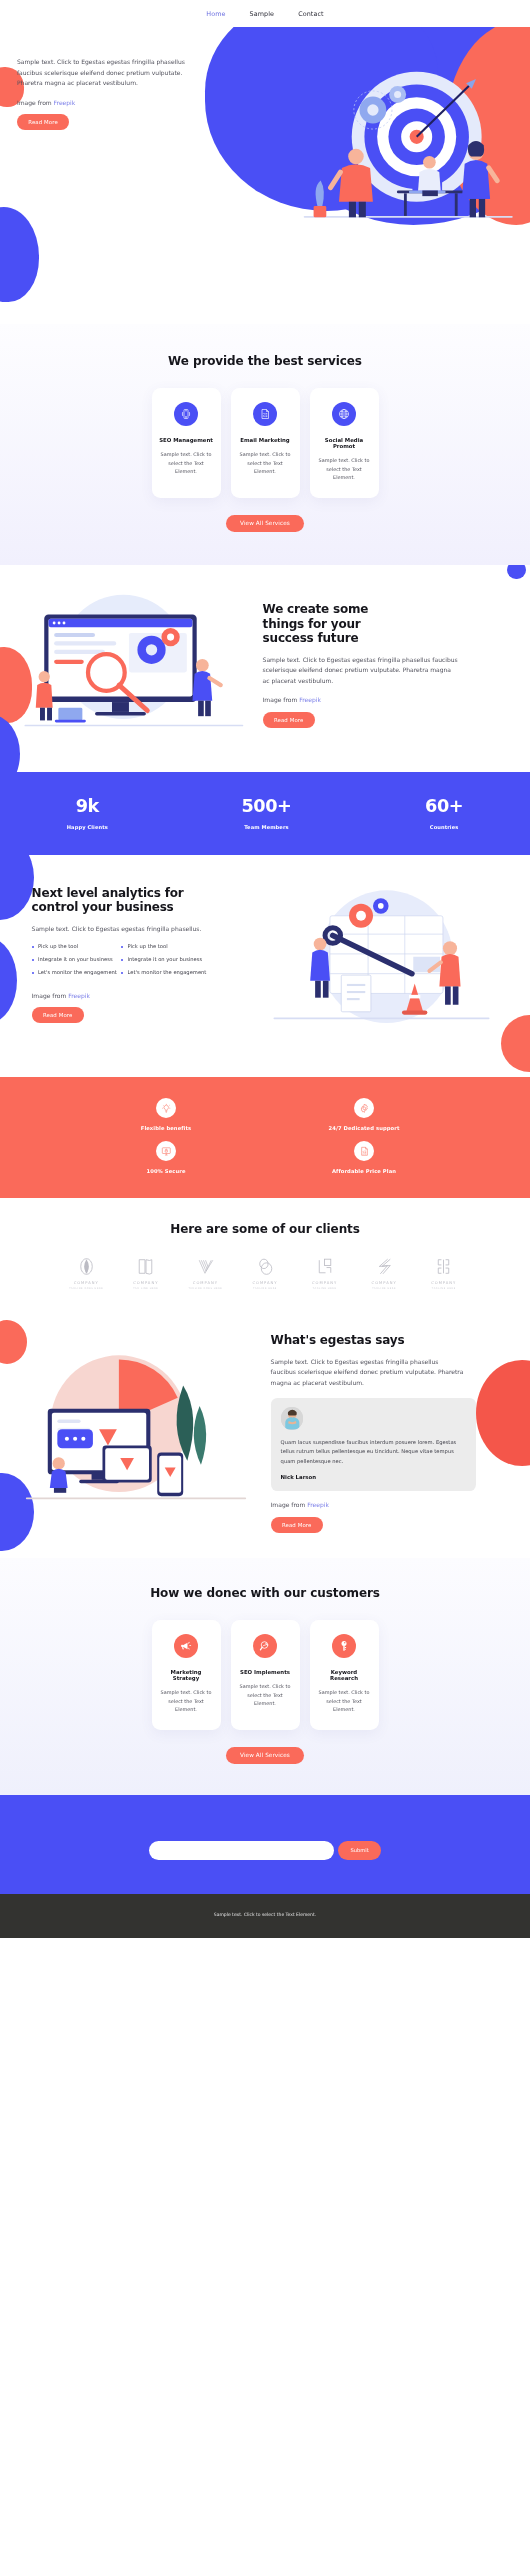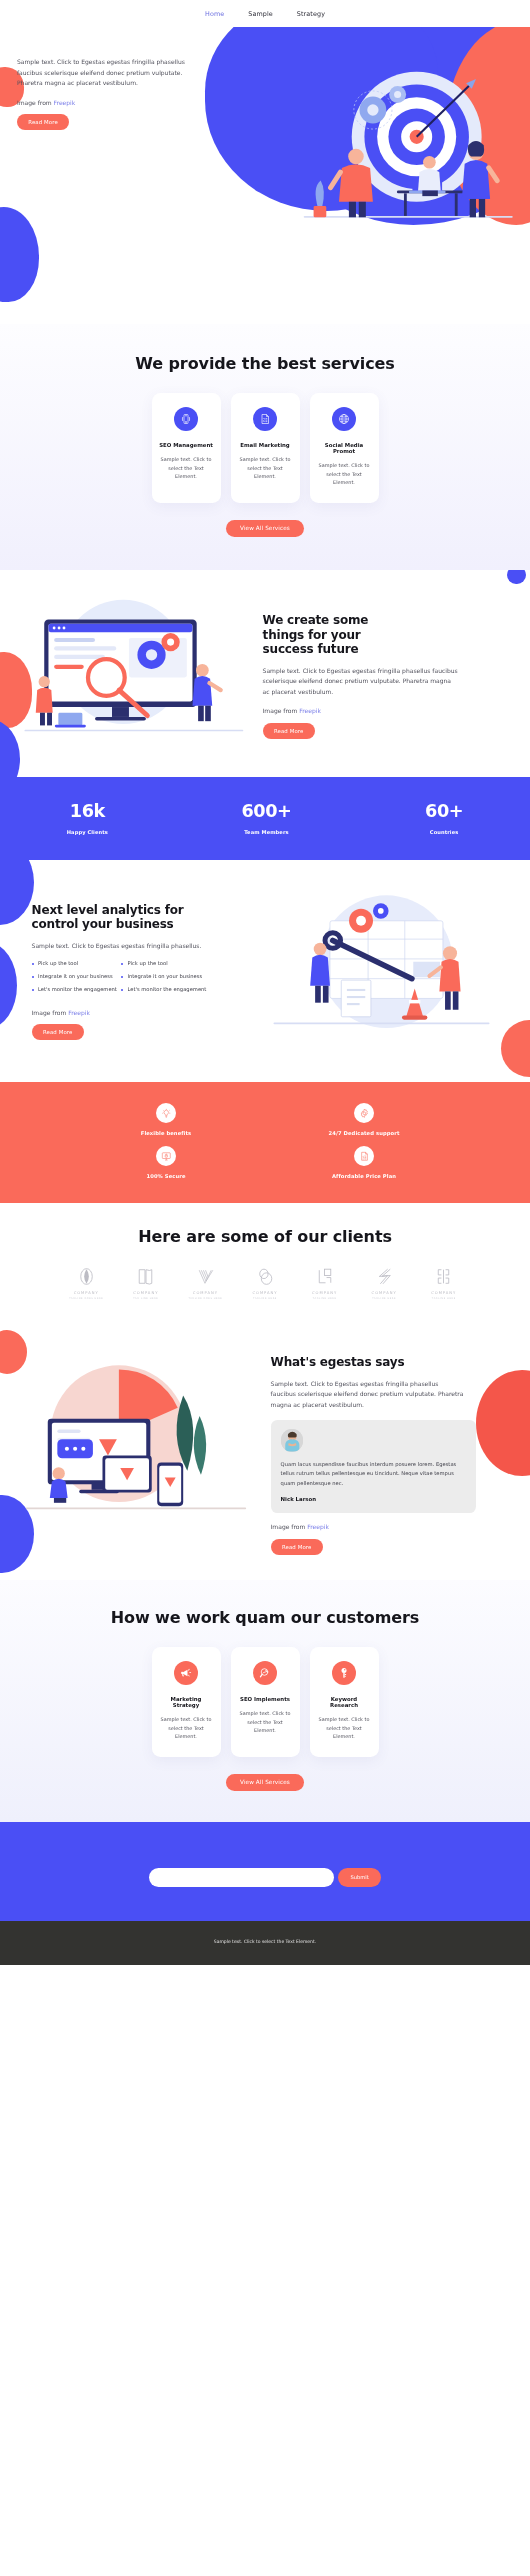--- a/index.html
+++ b/index.html
@@ -58,21 +58,21 @@
 
   
   .hero-art { position: absolute; right: 5.7px; top: 39px; width: 233px; height: 184px; z-index: 12; }
 
   
   .services {
     background: linear-gradient(180deg, #fdfdff 0%, #f1f0fd 100%);
     padding: 30px 0 33px; text-align: center;
   }
   h2.section-title {
-    font-size: 16px; font-weight: 800; color: #16161c; letter-spacing: -0.1px;
+    font-size: 12px; font-weight: 800; color: #16161c; letter-spacing: -0.1px;
     margin-bottom: 20px;
   }
   .cards { display: flex; gap: 10px; justify-content: center; }
   .card {
     width: 69px; background: #fff; border-radius: 8.5px; padding: 14px 7px 15.6px;
     box-shadow: 0 3.5px 12.7px rgba(90,90,160,.07); text-align: center;
   }
   .card .circle {
     width: 24px; height: 24px; border-radius: 50%; background: #4a4ff5;
     margin: 0 auto 11.3px; display: flex; align-items: center; justify-content: center;
@@ -90,21 +90,21 @@
   .create .blue-right {
     position: absolute; right: 4.2px; top: -4.2px; width: 18.4px; height: 18.4px;
     background: #4a4ff5; border-radius: 50%;
   }
   .create .blue-left-edge {
     position: absolute; left: -37px; top: 150px; width: 57px; height: 78px;
     background: #4a4ff5; border-radius: 50%;
   }
   .two-col { display: flex; align-items: center; gap: 7px; padding: 0 15.6px; position: relative; z-index: 5; }
   .col-art { width: 240px; }
-  .col-text { width: 226px; margin-top: 12px; }
+  .col-text { width: 226px; }
   h2.block-title {
     font-size: 12px; line-height: 1.2; font-weight: 800; color: #16161c;
     letter-spacing: -0.2px; margin-bottom: 9.2px;
   }
 
   
   .stats {
     background: #4a4ff5; padding: 24px 0 25.5px; display: flex; justify-content: space-around;
     text-align: center; color: #fff;
   }
@@ -206,21 +206,21 @@
   svg { display: block; }
 </style>
 </head>
 <body>
 
 <div class="page">
 
   <nav class="nav">
     <a href="#" class="active">Home</a>
     <a href="#">Sample</a>
-    <a href="#">Strategy</a>
+    <a href="#">Contact</a>
   </nav>
 
   <section class="hero">
     <div class="blue-blob"></div>
     <div class="coral-blob"></div>
     <div class="blue-blob2"></div>
     <div class="coral-dot"></div>
     <div class="blue-dot"></div>
 
     <div class="hero-art">
@@ -389,25 +389,25 @@
         <p class="credit">
           <span>Image from </span><a href="#">Freepik</a>
         </p>
         <button class="btn">Read More</button>
       </div>
     </div>
   </section>
 
   <section class="stats">
     <div class="stat">
-      <div class="num">16k</div>
+      <div class="num">9k</div>
       <div class="lbl">Happy Clients</div>
     </div>
     <div class="stat">
-      <div class="num">600+</div>
+      <div class="num">500+</div>
       <div class="lbl">Team Members</div>
     </div>
     <div class="stat">
       <div class="num">60+</div>
       <div class="lbl">Countries</div>
     </div>
   </section>
 
   <section class="analytics">
     <div class="blue-tl"></div>
@@ -679,21 +679,21 @@
 
         <p class="credit">
           <span>Image from </span><a href="#">Freepik</a>
         </p>
         <button class="btn">Read More</button>
       </div>
     </div>
   </section>
 
   <section class="howwork">
-    <h2 class="section-title">How we work quam our customers</h2>
+    <h2 class="section-title">How we donec with our customers</h2>
     <div class="cards">
 
       <div class="card">
         <div class="circle coral">
           <svg viewBox="0 0 24 24" width="12" height="12" fill="#fff">
             <path d="M4 11.5l11-6v13l-11-6z"></path>
             <rect x="2.5" y="9.5" width="3.5" height="4.5" rx="1"></rect>
             <rect x="4.6" y="14" width="2.6" height="5" rx="1.2" transform="rotate(-15 5.9 16.5)"></rect>
             <rect x="17" y="3.5" width="1.6" height="4" rx=".8" transform="rotate(30 17.8 5.5)"></rect>
             <rect x="18.4" y="10.6" width="4" height="1.6" rx=".8"></rect>

